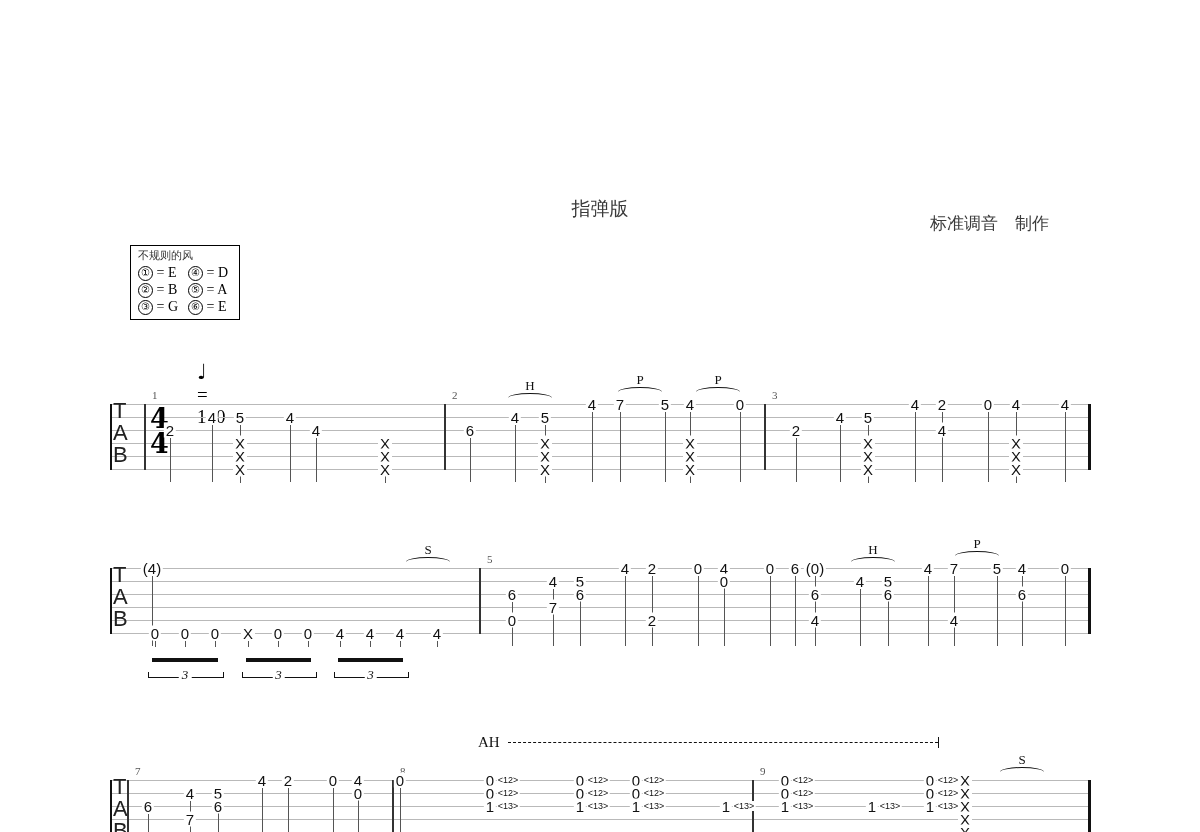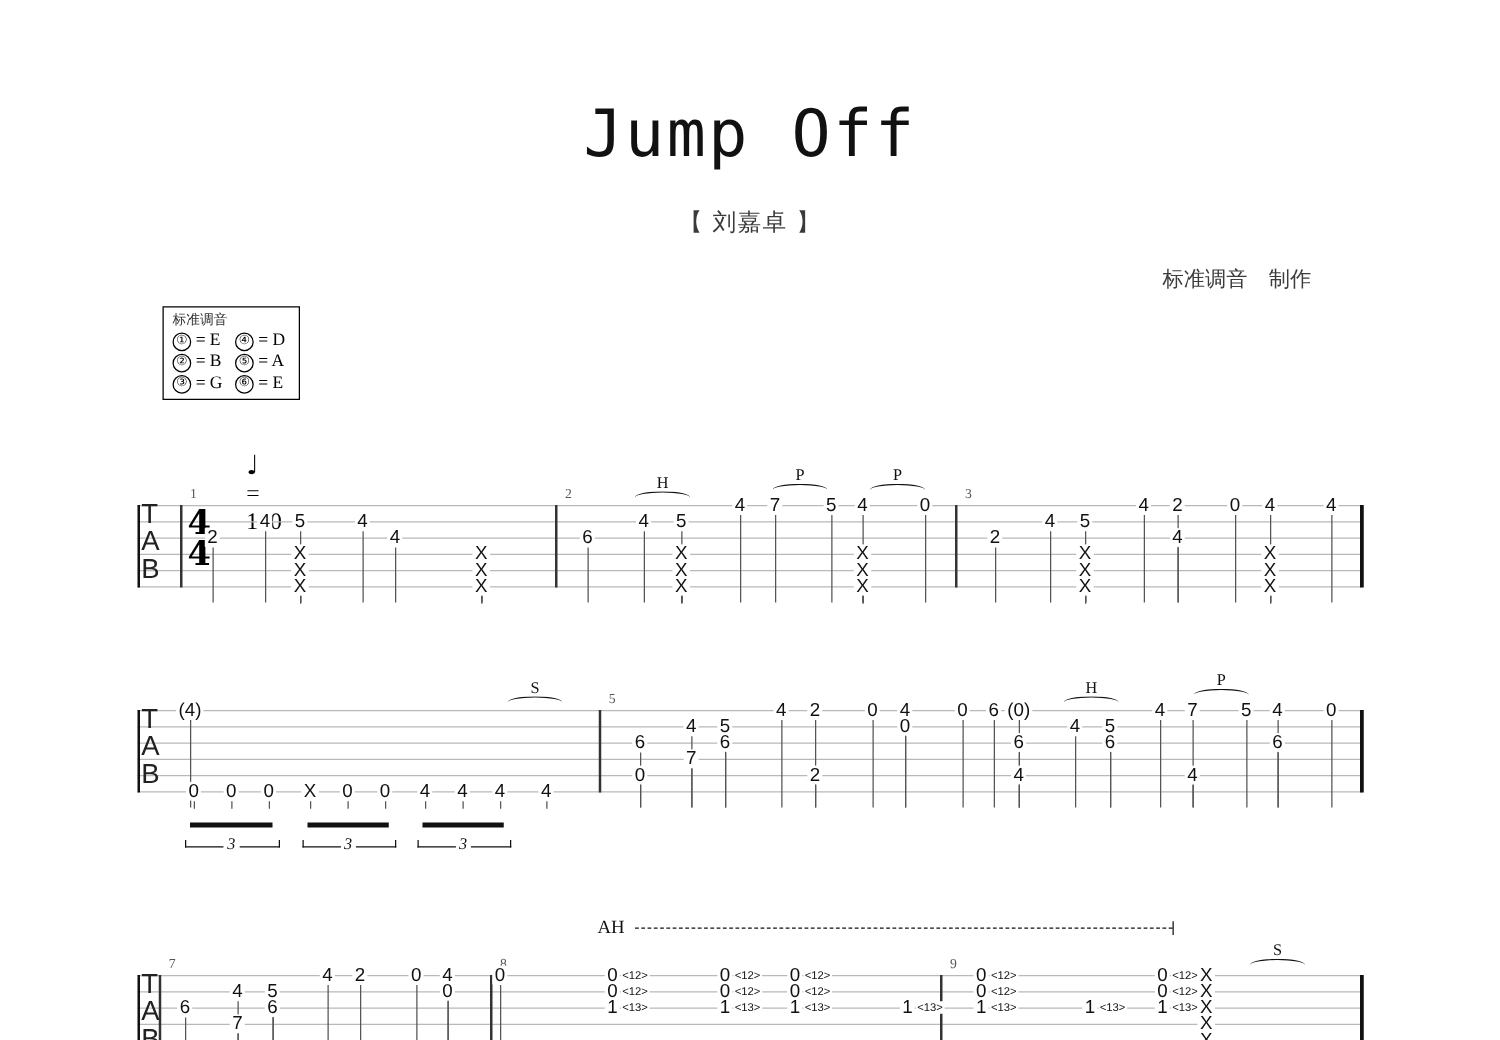--- a/index.html
+++ b/index.html
@@ -84,26 +84,25 @@
   .ahlabel{position:absolute;font-family:"Liberation Serif", serif;font-size:15px;
            color:#111;}
   .ahline{position:absolute;height:0;border-top:1.4px dashed #111;}
   .ahend{position:absolute;width:1.4px;height:11px;background:#111;}
 </style>
 </head>
 <body>
 
 <div class="page">
 
-  <div class="title">Jump Off</div>
-  <div class="composer">【 刘嘉卓 】</div>
+  <div class="arrangement">指弹版</div>
   <div class="credit">标准调音　制作</div>
 
   <div class="tuning">
-    <div class="t-head">标准调音</div>
+    <div class="t-head">不规则的风</div>
     <table>
       <tbody>
           <tr>
         <td><span class="circnum">①</span>
           <span>= E</span></td>
         <td class="gap"><span class="circnum">④</span>
           <span>= D</span></td>
       </tr>
       <tr>
         <td><span class="circnum">②</span>

